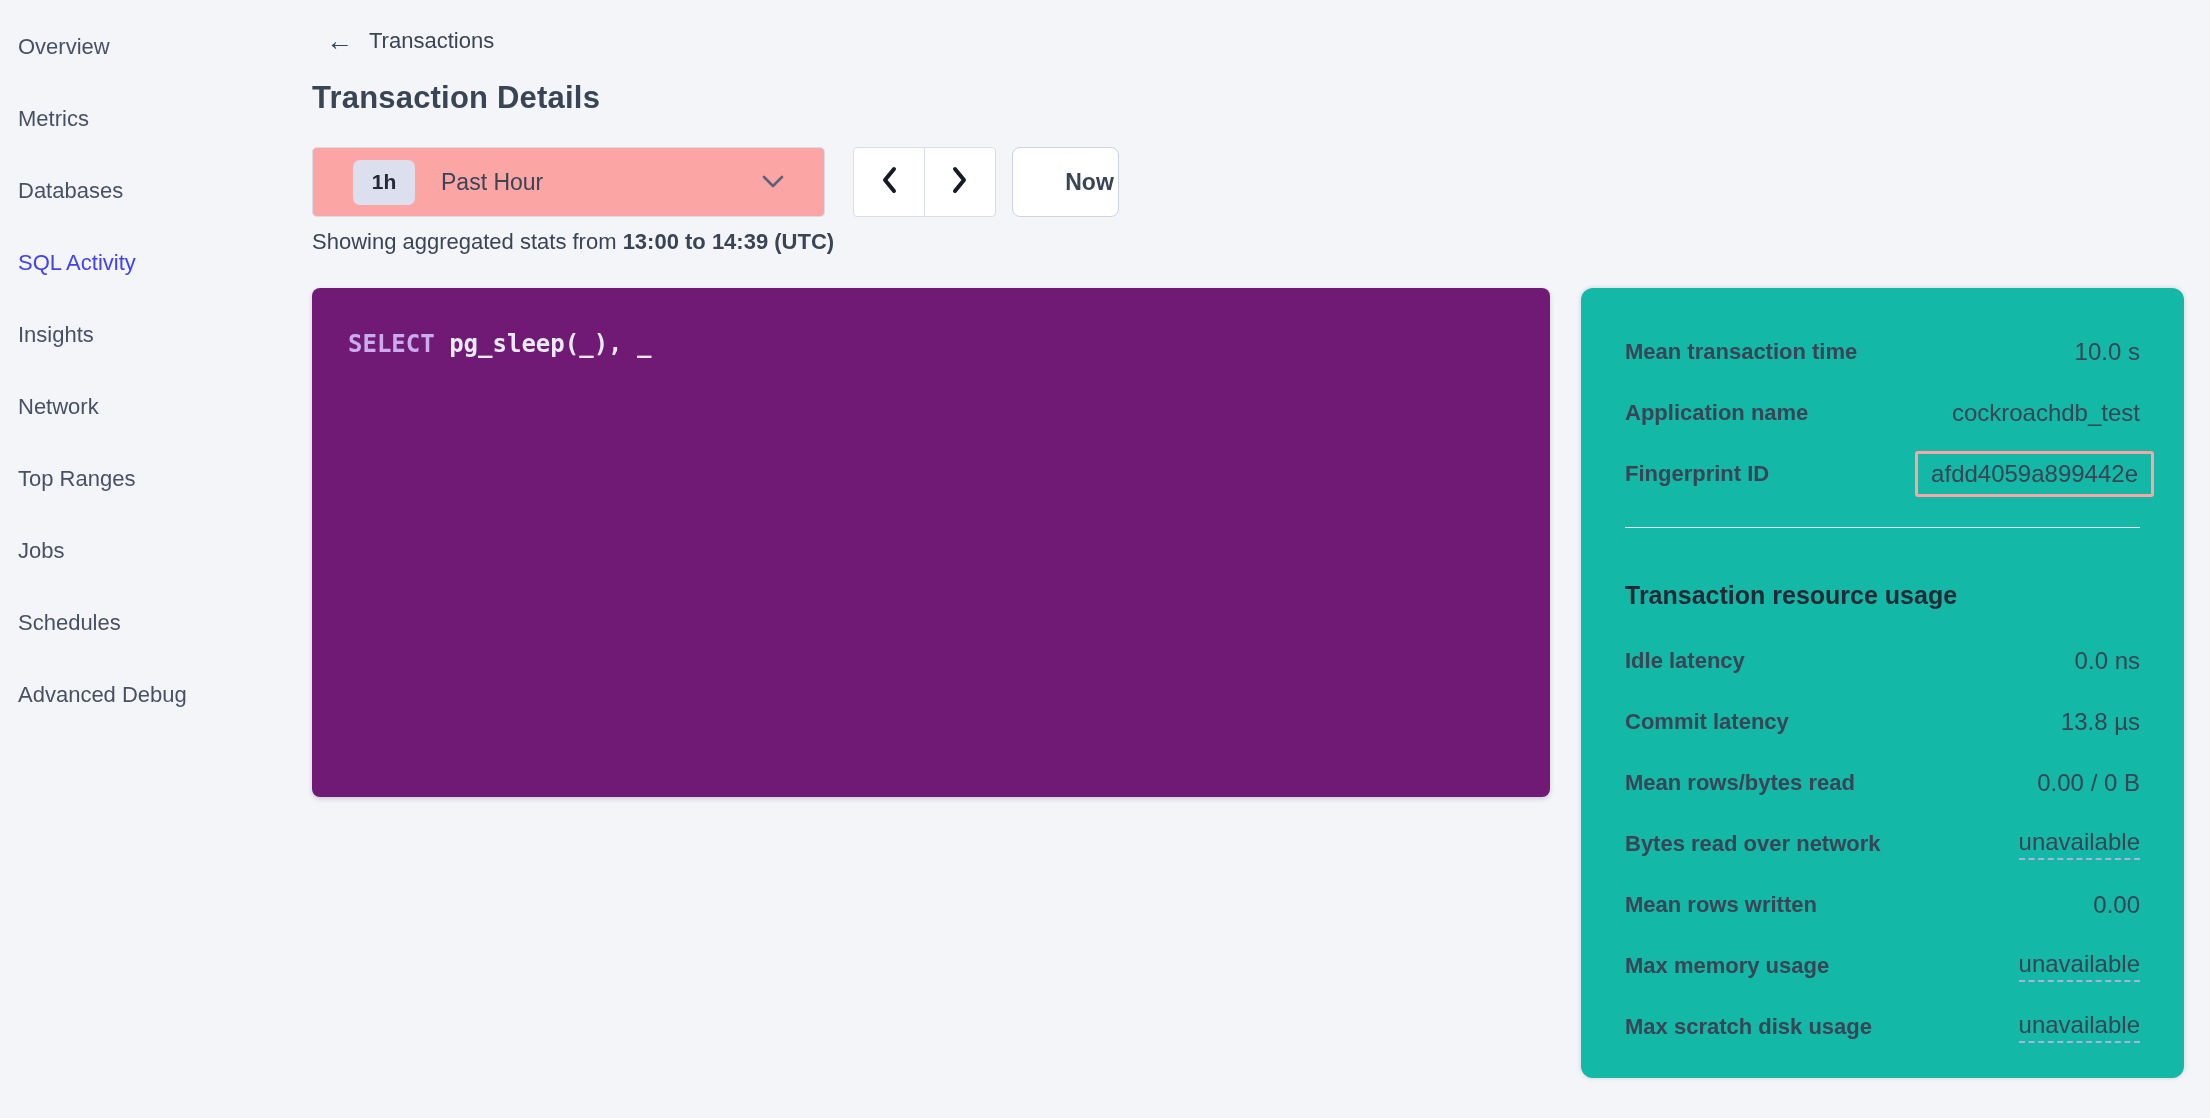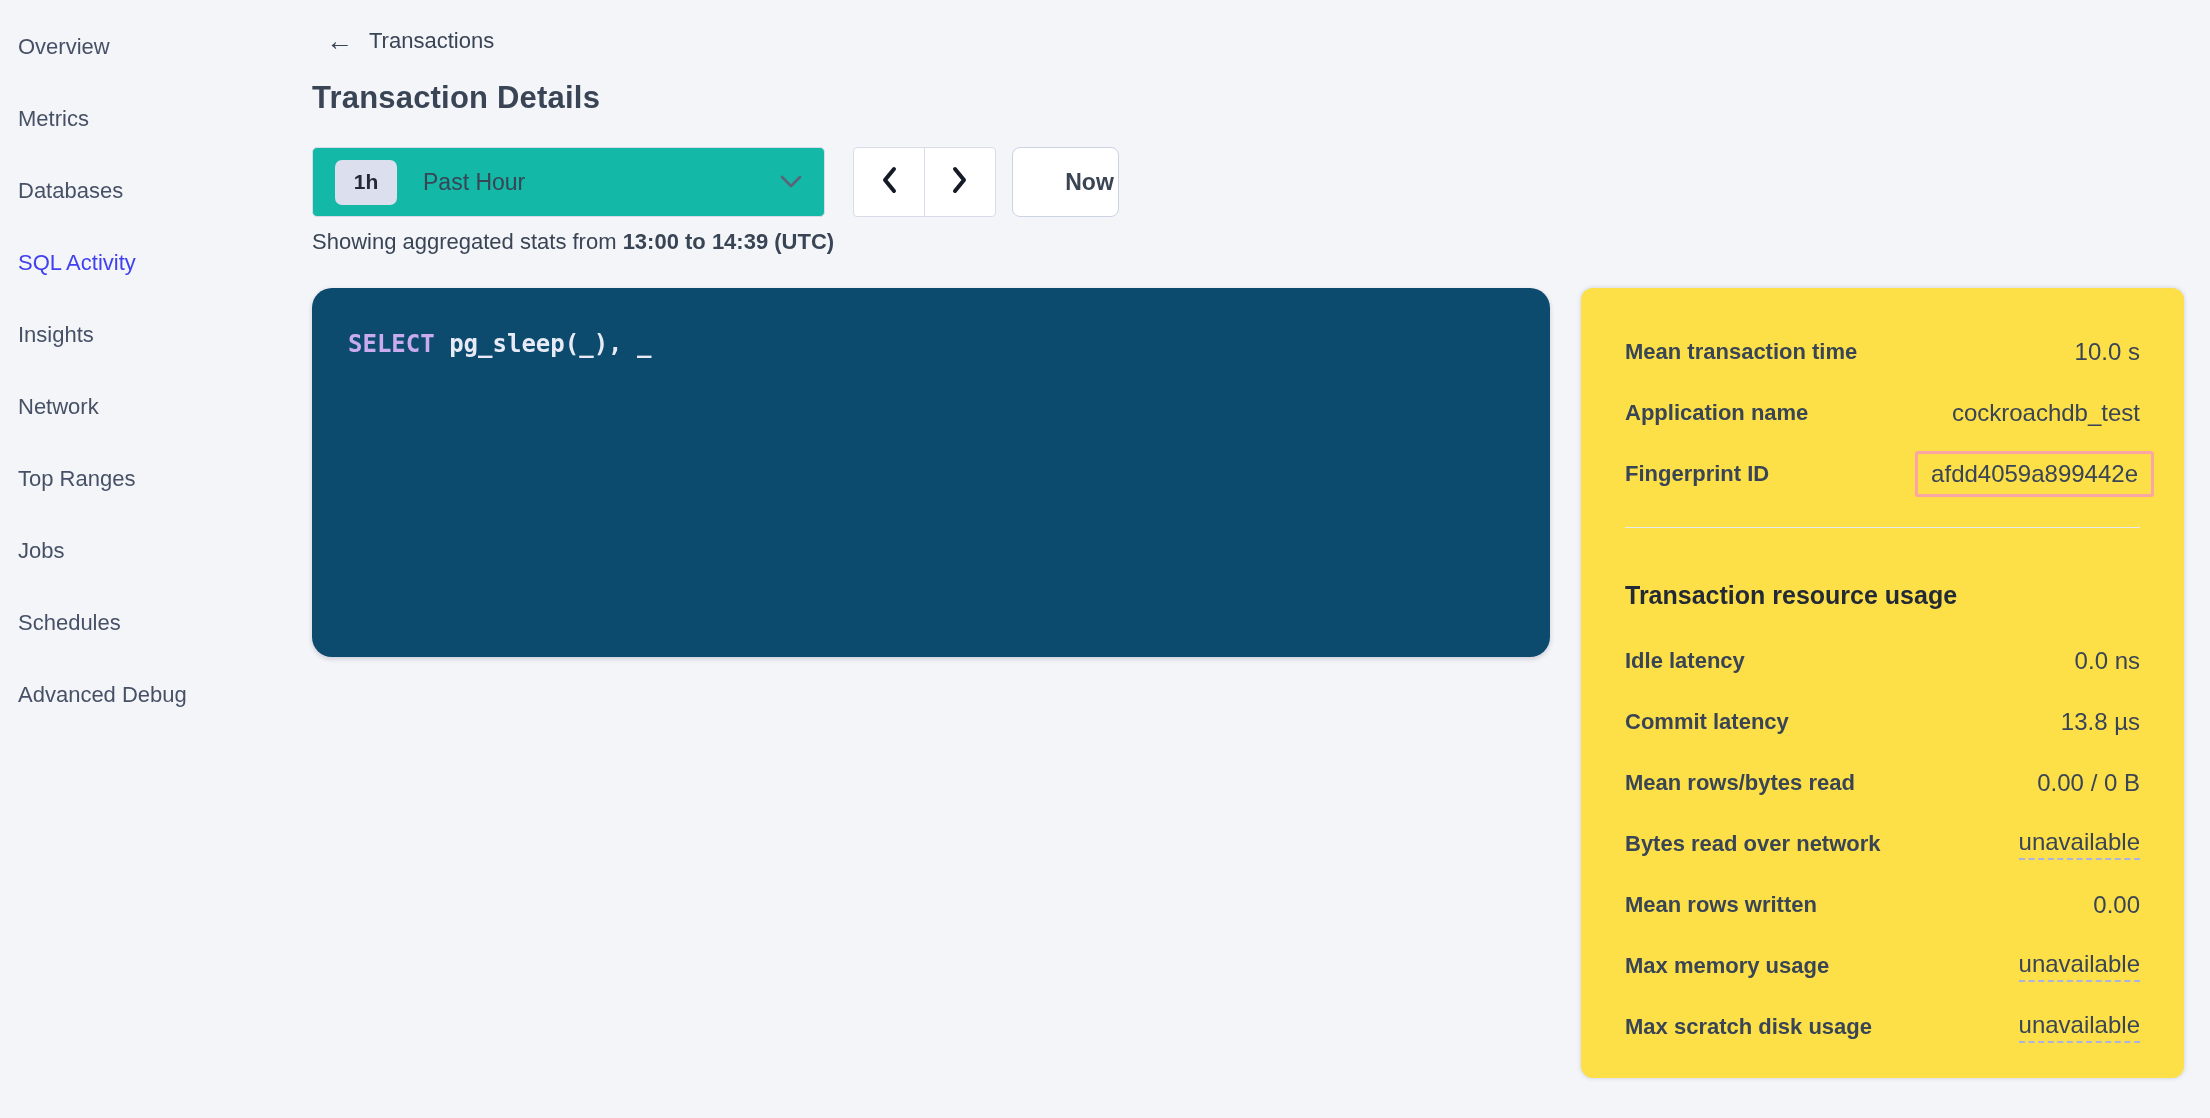--- a/index.html
+++ b/index.html
@@ -29,22 +29,22 @@
   .breadcrumb-label { cursor: pointer; }
 
   .page-title {
     position: absolute; left: 312px; top: 80px;
     font-size: 31px; font-weight: bold; color: #394455; letter-spacing: .2px; text-align: right;
   }
 
   
   .controls { position: absolute; left: 312px; top: 147px; height: 70px; display: flex; align-items: stretch; }
   .range-dropdown {
-    width: 513px; background: #14b8a6; border: 1px solid #d8dce8; border-radius: 5px;
-    display: flex; align-items: center; padding: 0 22px; cursor: pointer;
+    width: 513px; background: #fca5a5; border: 1px solid #d8dce8; border-radius: 5px;
+    display: flex; align-items: center; padding: 0 40px; cursor: pointer;
   }
   .interval-badge {
     min-width: 62px; height: 45px; background: #dce0ee; border-radius: 7px;
     display: flex; align-items: center; justify-content: center;
     font-weight: bold; font-size: 21px; color: #242a35;
   }
   .range-label { margin-left: 26px; font-size: 23px; color: #394455; }
   .dd-chevron { margin-left: auto; display: flex; align-items: center; }
 
   .arrow-group {
@@ -59,34 +59,34 @@
     border: 1px solid #ccd3e2; border-radius: 8px;
     display: flex; align-items: center; justify-content: center;
     font-weight: bold; font-size: 23px; color: #394455; cursor: pointer; padding-left: 48px;
   }
 
   .stats-line { position: absolute; left: 312px; top: 229px; font-size: 22px; color: #394455; }
   .stats-line b { font-weight: bold; }
 
   
   .sql-box {
-    position: absolute; left: 312px; top: 288px; width: 1238px; height: 369px;
-    background: #0c4a6e; border-radius: 20px; box-shadow: 0 2px 5px rgba(20,30,60,.18);
+    position: absolute; left: 312px; top: 288px; width: 1238px; height: 509px;
+    background: #701a75; border-radius: 8px; box-shadow: 0 2px 5px rgba(20,30,60,.18);
   }
   .sql-line {
     padding: 42px 0 0 36px;
     font-family: "DejaVu Sans Mono", "Liberation Mono", monospace;
     font-weight: bold; font-size: 24px; color: #e8ebf5; white-space: pre;
   }
   .sql-keyword { color: #c9abee; }
 
   
   .details-card {
     position: absolute; left: 1581px; top: 288px; width: 603px; height: 790px;
-    background: #fde047; border-radius: 12px;
+    background: #14b8a6; border-radius: 12px;
     box-shadow: 0 0 4px rgba(67, 90, 111, .25);
     padding: 0 44px;
   }
   .summary-rows { margin-top: 33px; }
   .detail-row {
     height: 61px; display: flex; align-items: center; justify-content: space-between;
   }
   .detail-label { font-weight: bold; font-size: 22px; color: #394455; }
   .detail-value { font-size: 24px; color: #394455; }
   .hl-box {

